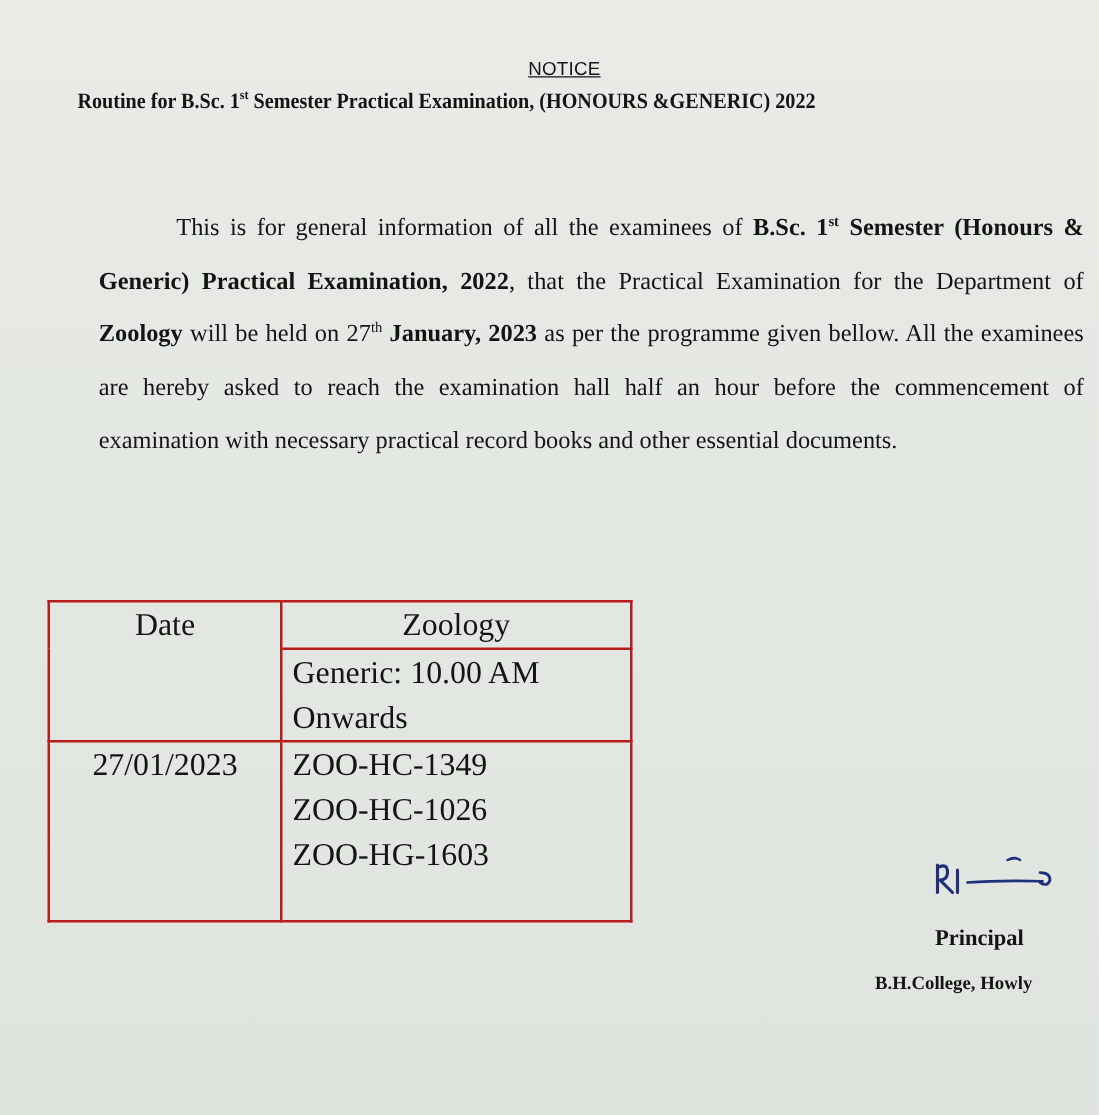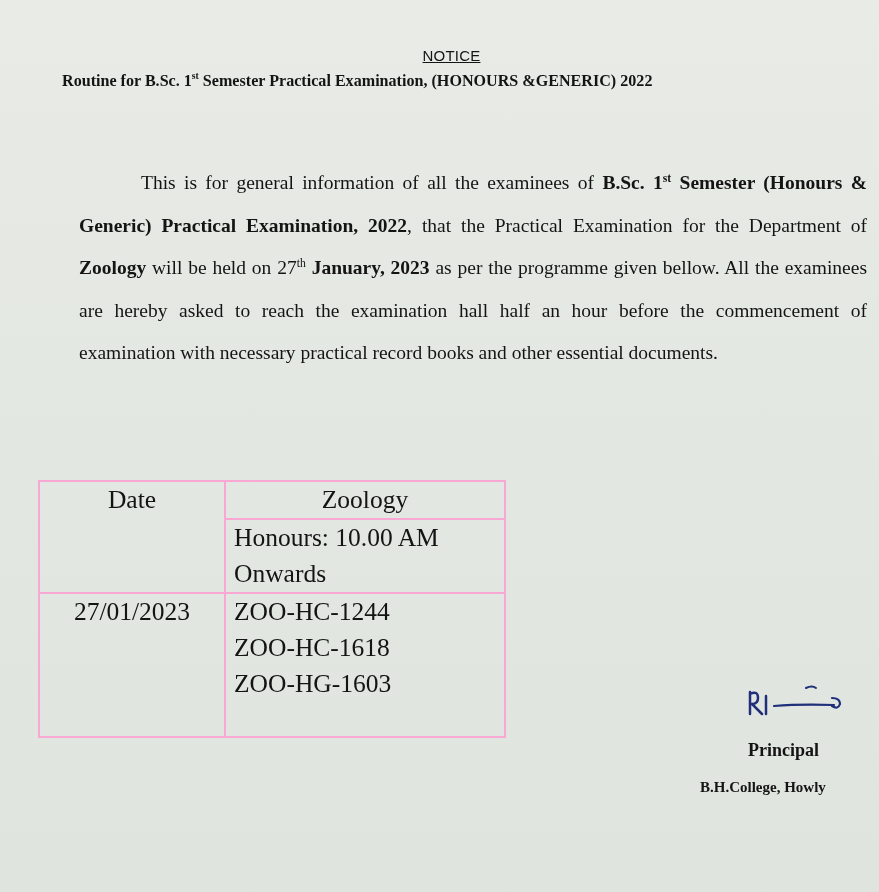--- a/index.html
+++ b/index.html
@@ -31,21 +31,21 @@
       position: absolute; left: 43px; top: 162px; width: 788px;
       font-size: 19.5px; line-height: 42.5px; text-align: justify; margin-left: 24px;
     }
     .para p { margin: 0; text-indent: 62px; }
     .bold { font-weight: bold; }
     table.routine {
       position: absolute; left: 26px; top: 480px;
       border-collapse: collapse; font-size: 25.5px;
     }
     table.routine td {
-      border: 2px solid #f9a8d4; padding: 0 8px; vertical-align: top;
+      border: 2px solid #b91c1c; padding: 0 8px; vertical-align: top;
       line-height: 36px;
     }
     .col-date { width: 168px; text-align: center; }
     .col-zoo { width: 262px; }
     .center { text-align: center; }
     .row-head-top td { height: 34px; }
     .row-body td { height: 142px; margin-left: 24px; }
     .signature {
       position: absolute; left: 732px; top: 682px; width: 110px; height: 40px;
     }
@@ -70,27 +70,27 @@
     <p><span>This is for general information of all the examinees of </span><span class="bold">B.Sc. 1</span><sup class="bold">st</sup><span class="bold"> Semester (Honours &amp; Generic) Practical Examination, 2022</span><span>, that the Practical Examination for the Department of </span><span class="bold">Zoology</span><span> will be held on 27</span><sup>th</sup><span class="bold"> January, 2023</span><span> as per the programme given bellow. All the examinees are hereby asked to reach the examination hall half an hour before the commencement of examination with necessary practical record books and other essential documents.</span></p>
   </div>
 
   <table class="routine">
     <tbody>
         <tr class="row-head-top">
       <td class="col-date" rowspan="2">Date</td>
       <td class="col-zoo center">Zoology</td>
     </tr>
     <tr>
-      <td class="col-zoo">Honours: 10.00 AM Onwards</td>
+      <td class="col-zoo">Generic: 10.00 AM Onwards</td>
     </tr>
     <tr class="row-body">
       <td class="col-date">27/01/2023</td>
       <td class="col-zoo">
-        <div>ZOO-HC-1244</div>
-        <div>ZOO-HC-1618</div>
+        <div>ZOO-HC-1349</div>
+        <div>ZOO-HC-1026</div>
         <div>ZOO-HG-1603</div>
       </td>
     </tr>
   </tbody>
     </table>
 
   <div class="signature">
     <svg width="110" height="40" viewBox="0 0 110 40">
       <path d="M6 10 L6 32 M6 12 Q14 8 14 16 Q14 22 8 22 L18 32 M22 14 L22 32" fill="none" stroke="#1f2f7a" stroke-width="2.5" stroke-linecap="round"></path>
       <path d="M30 24 Q55 22 90 23" fill="none" stroke="#1f2f7a" stroke-width="2.2" stroke-linecap="round"></path>

